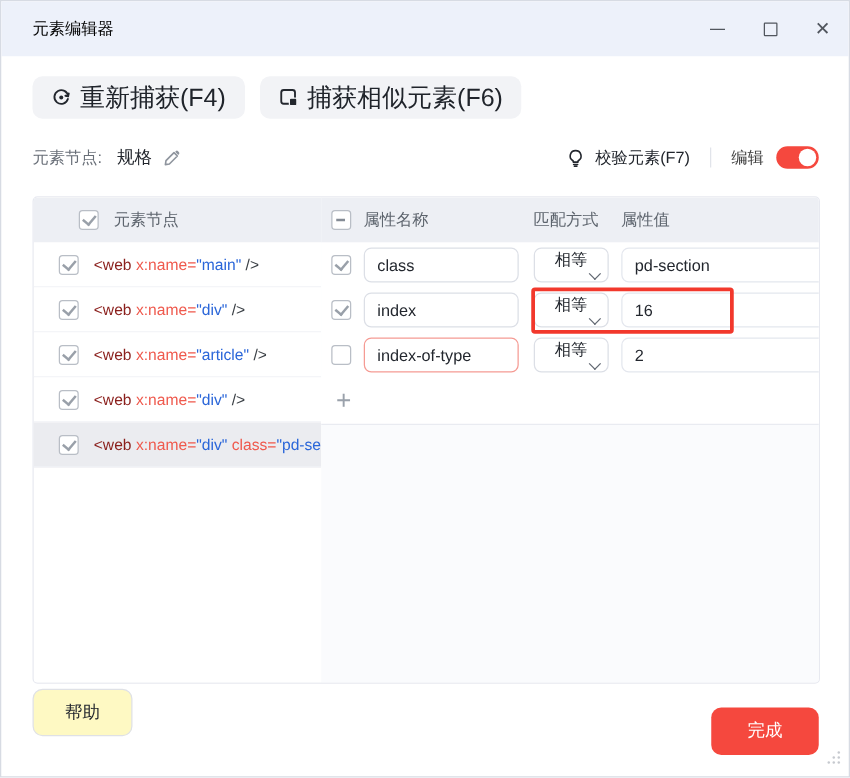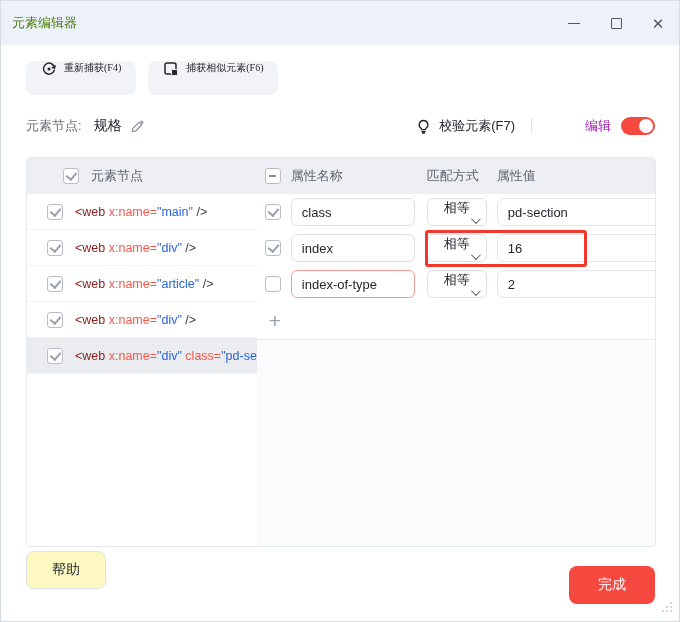--- a/index.html
+++ b/index.html
@@ -11,52 +11,52 @@
     border:1px solid #d7dbe3;
     overflow:hidden;
     color:#23272e;
   }
   
   .titlebar {
     position:absolute; left:0; top:0; width:100%; height:44px;
     background:#edf1fa;
     display:flex; align-items:center;
   }
-  .titlebar-title { margin-left:11px; font-size:13px; color:#4d7c0f; }
+  .titlebar-title { margin-left:25px; font-size:13px; color:#000000; }
   .win-controls { margin-left:auto; display:flex; align-items:center; height:100%; }
   .win-btn {
     width:42px; height:100%; display:flex; align-items:center; justify-content:center;
     color:#51565e; cursor:default;
   }
   .min-glyph { width:12px; height:0; border-top:1.5px solid #51565e; display:block; }
   .max-glyph { width:11px; height:11px; border:1.5px solid #51565e; border-radius:1px; display:block; }
   .close-glyph { font-size:15px; line-height:1; color:#51565e; }
 
   
   .toolbar { position:absolute; left:25px; top:60px; display:flex; gap:12px; }
   .tool-btn {
-    display:inline-flex; gap:7px;
+    display:inline-flex; align-items:center; gap:7px;
     height:34px; padding:0 15px;
     background:#f2f3f6; border:none; border-radius:8px;
-    font-size:10px; color:#20242b; font-family:Liberation Serif, serif;
+    font-size:20px; color:#20242b; font-family:Liberation Sans, sans-serif;
   }
   .tool-btn svg { display:block; }
 
   
   .name-row {
     position:absolute; left:25px; right:24px; top:110px; height:30px;
     display:flex; align-items:center;
   }
   .name-label { font-size:13px; color:#696f78; }
   .name-value { font-size:14px; color:#20242b; margin-left:12px; }
   .pencil { margin-left:8px; display:flex; }
   .right-actions { margin-left:auto; display:flex; align-items:center; }
   .validate-btn { display:flex; align-items:center; gap:8px; font-size:13px; color:#20242b; }
   .v-divider { width:1px; height:16px; background:#e1e4ea; margin:0 16px; }
-  .edit-label { font-size:13px; color:#a21caf; margin-right:10px;margin-left:37px; }
+  .edit-label { font-size:13px; color:#404040; margin-right:10px; }
   .toggle {
     width:34px; height:18px; border-radius:9px; background:var(--toggle-on,#f5483e);
     position:relative;
   }
   .toggle-knob {
     position:absolute; right:2px; top:2px; width:14px; height:14px;
     background:#fff; border-radius:50%;
   }
 
   

